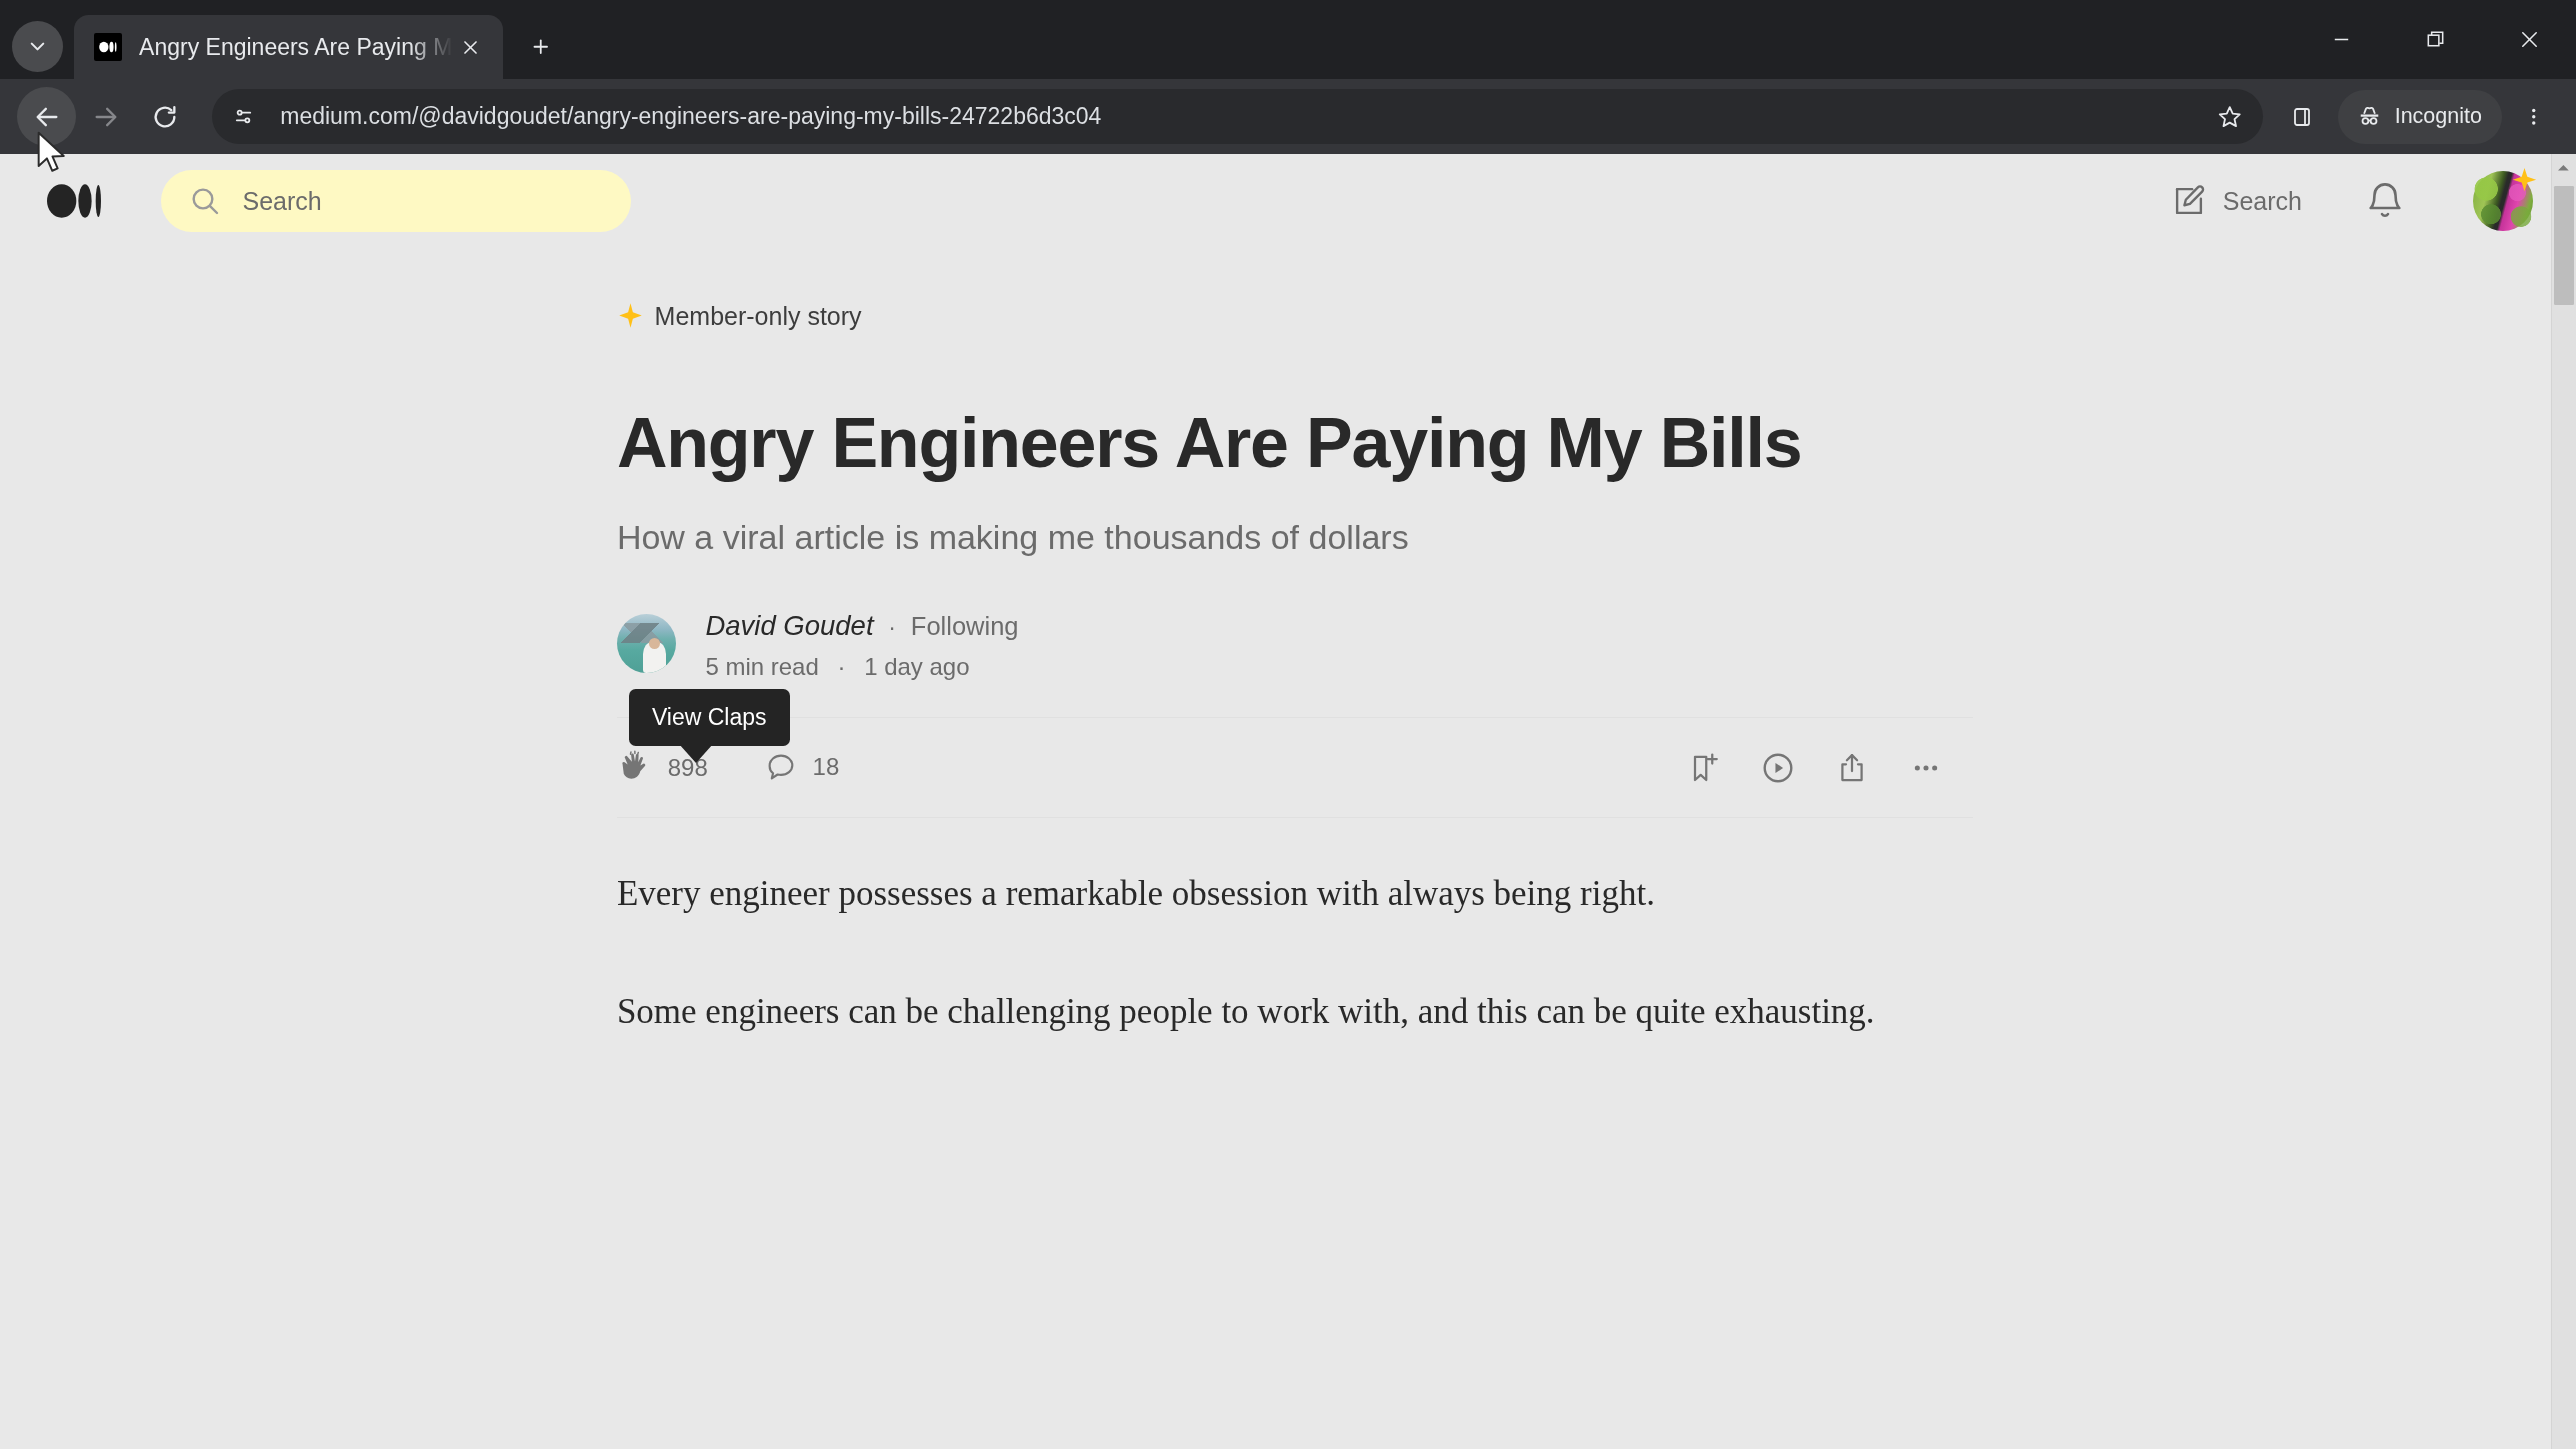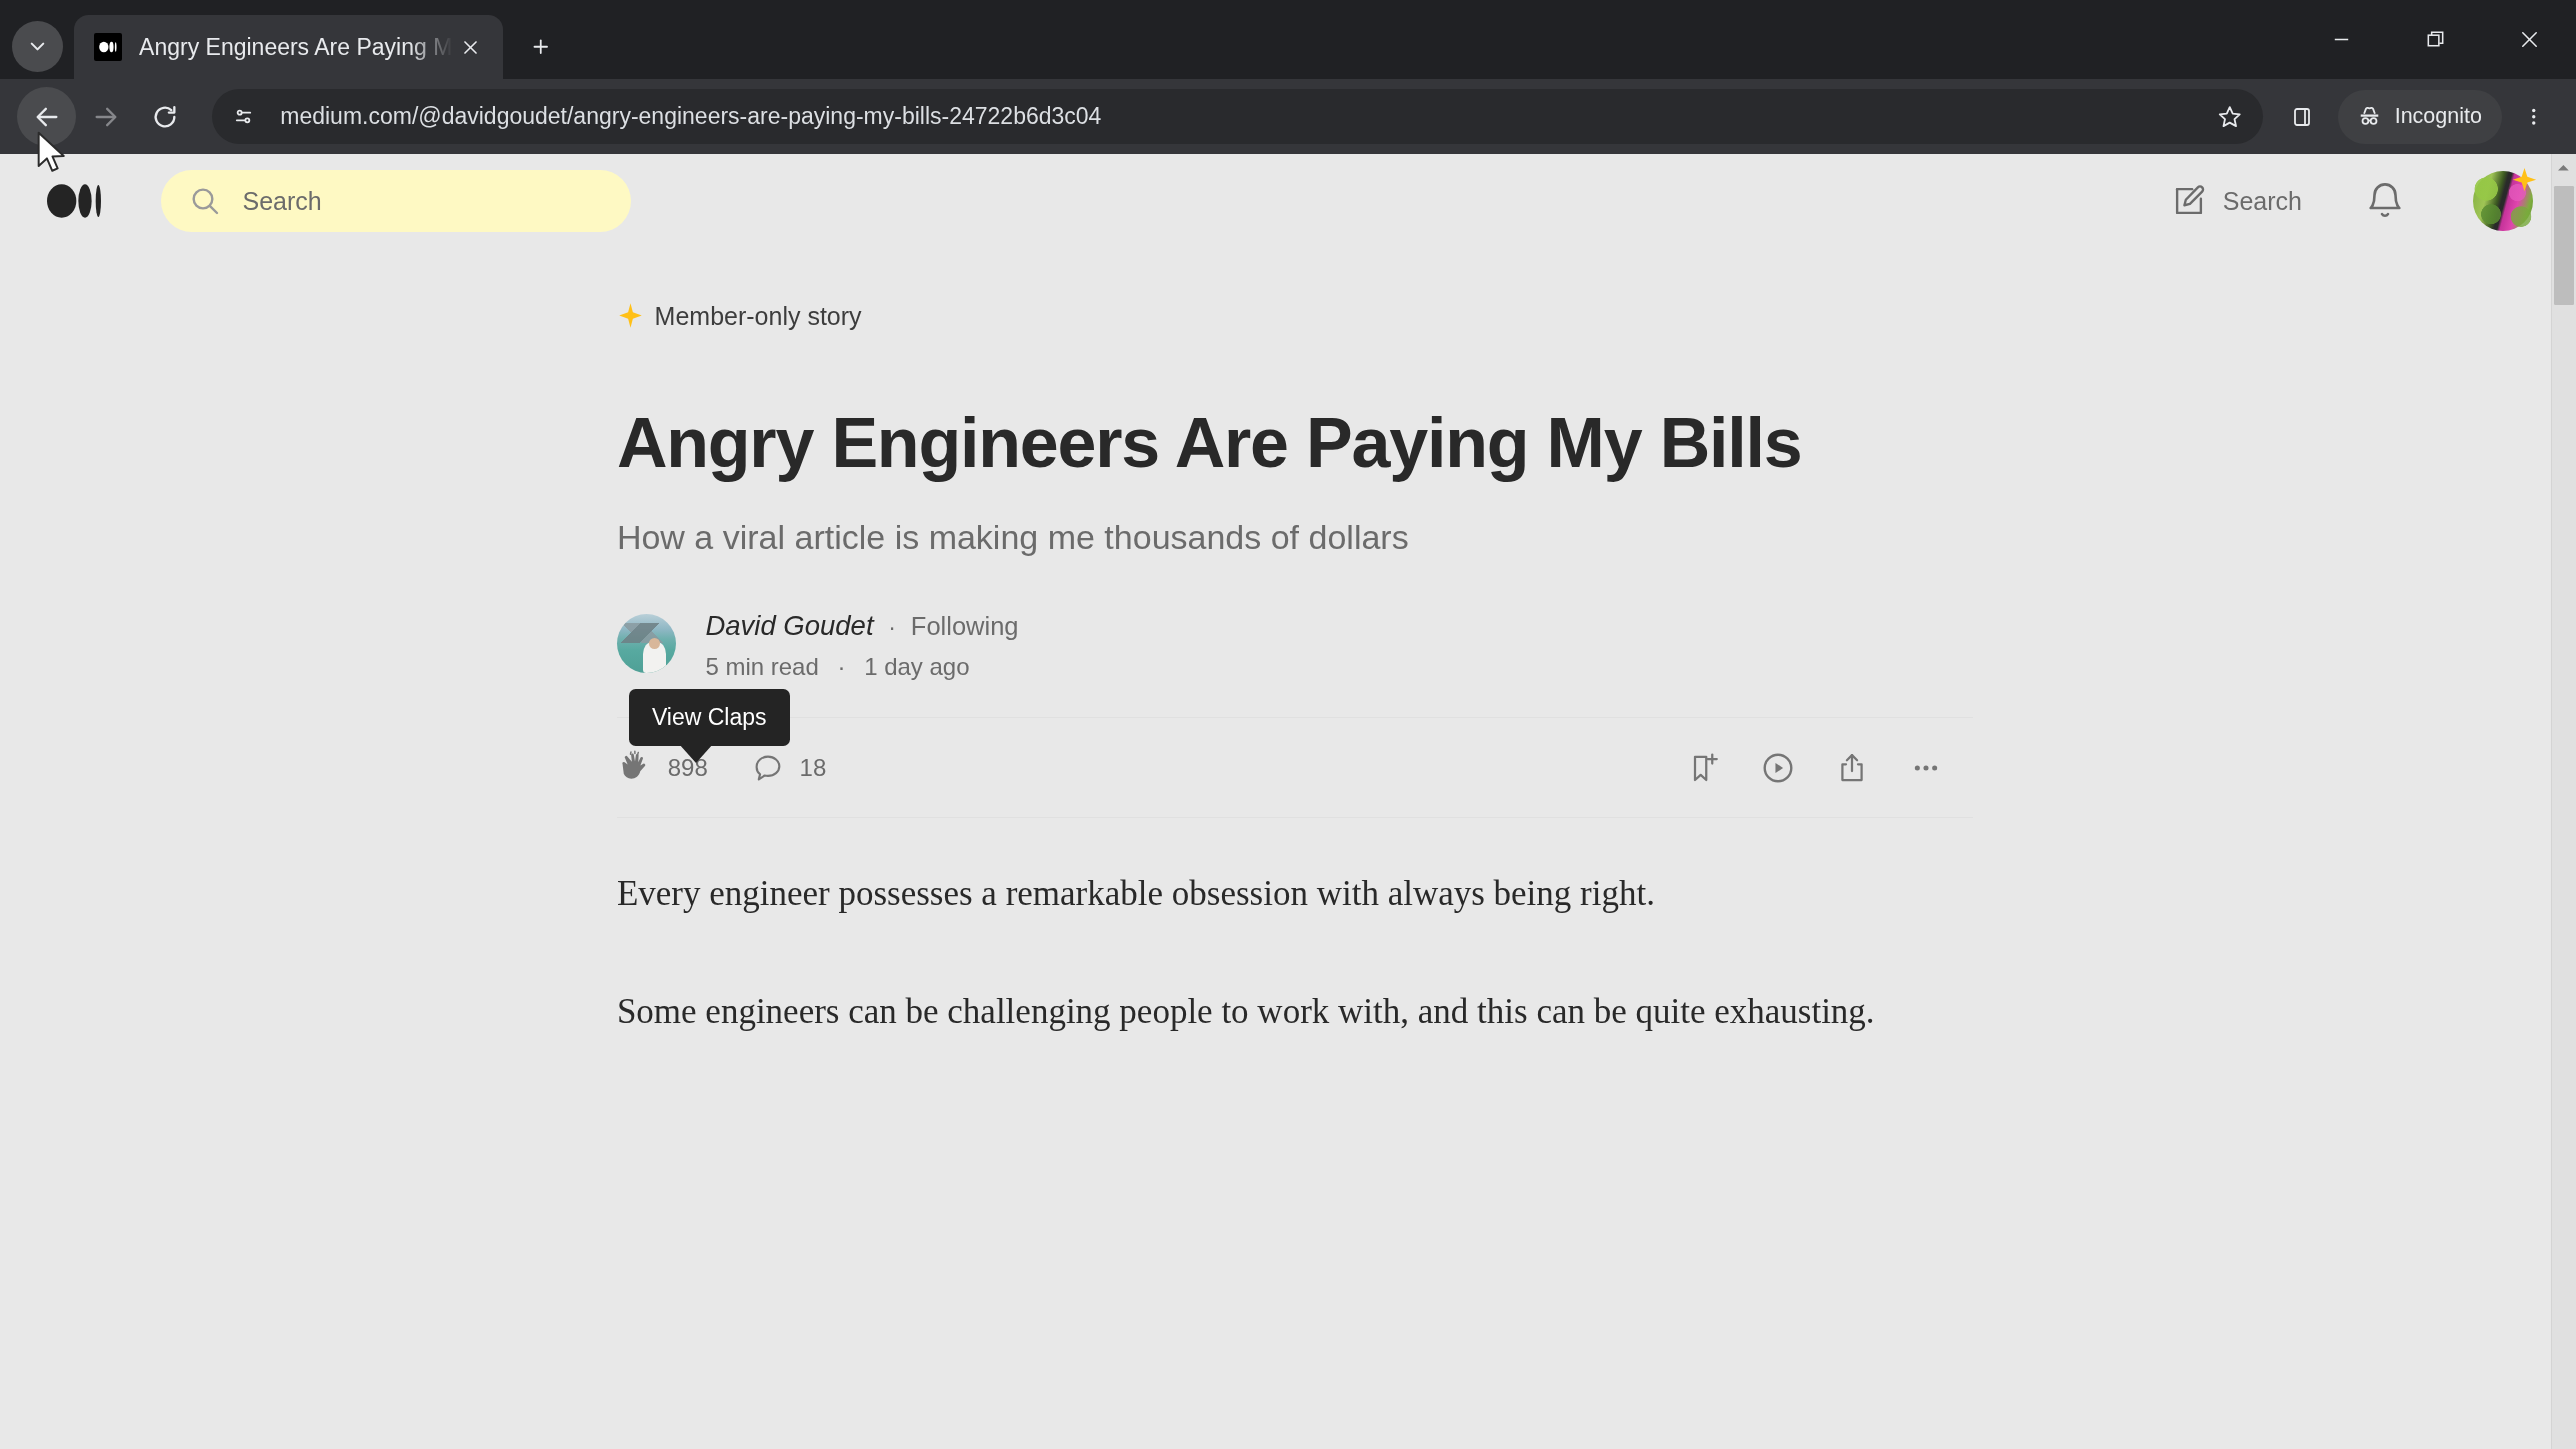--- a/index.html
+++ b/index.html
@@ -327,21 +327,21 @@
 
   .actionbar {
     margin-top: 36px;
     border-top: 1.3px solid #e0e0e0;
     border-bottom: 1.3px solid #e0e0e0;
     height: 101px;
     display: flex;
     align-items: center;
     max-width: 1369px;
   }
-  .act-left { display: flex; align-items: center; }
+  .act-left { display: flex; align-items: flex-start; gap: 13px; }
   .act-item { display: flex; align-items: center; margin-right: 43px; cursor: pointer; }
   .act-item svg { flex: none; }
   .act-count { font-size: 24px; color: #6b6b6b; margin-left: 14.8px; }
   .act-right { margin-left: auto; display: flex; align-items: center; padding-right: 9.4px; }
   .act-right .ico { width: 74px; height: 60px; display: flex; align-items: center; justify-content: center; cursor: pointer; }
 
   .body-p {
     font-family: "Liberation Serif", serif;
     font-size: 35px;
     line-height: 1.58;

